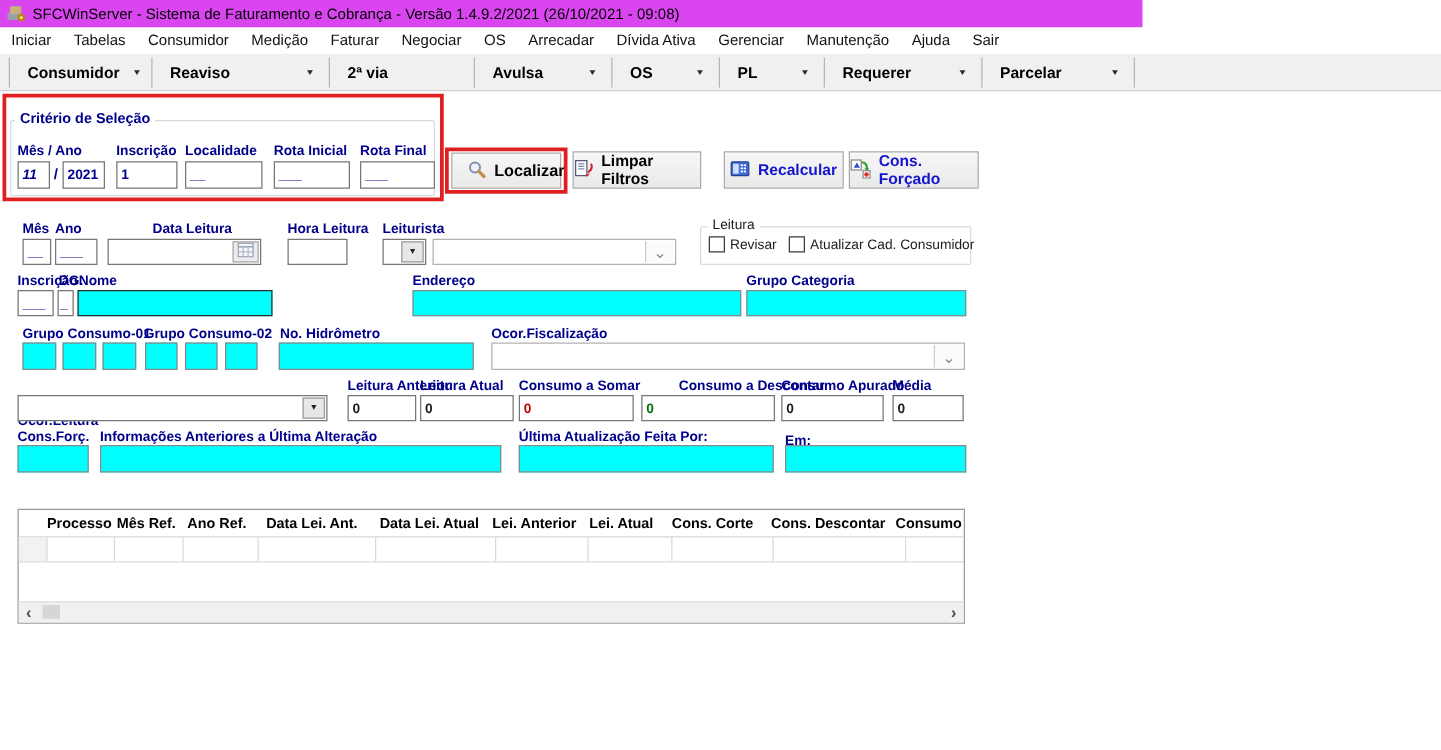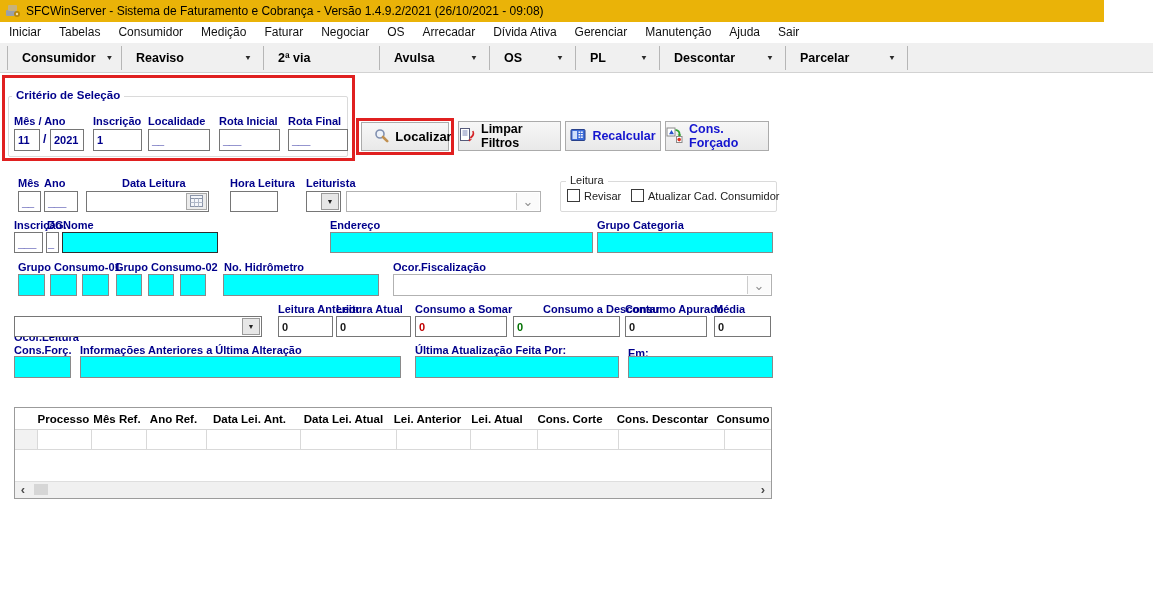--- a/index.html
+++ b/index.html
@@ -1,20 +1,20 @@
 <!DOCTYPE html>
 <html><head>
 <meta charset="utf-8">
 <style>
   html,body{margin:0;padding:0;}
   body{width:1153px;height:600px;background:#fff;font-family:"Liberation Sans",sans-serif;overflow:hidden;}
   #app{position:relative;width:1153px;height:600px;background:#fff;}
   .abs{position:absolute;box-sizing:border-box;}
   
-  .titlebar{left:0;top:0;width:1104px;height:22px;background:#eab308;text-decoration:underline;}
+  .titlebar{left:0;top:0;width:914px;height:22px;background:#d946ef;text-decoration:underline;}
   .title-text{left:26px;top:0;height:22px;line-height:22px;font-size:12px;color:#000;white-space:nowrap;}
   
   .menubar{left:0;top:22px;width:1153px;height:21px;display:flex;align-items:center;background:#fff;}
   .menu-item{padding:0 9px;font-size:12px;color:#111;height:21px;line-height:21px;white-space:nowrap;cursor:default;}
   
   .toolbar{left:0;top:43px;width:1153px;height:30px;background:#f0f0f0;border-bottom:1px solid #d2d2d2;display:flex;align-items:stretch;padding-left:7px;}
   .tb-sep{width:1px;background:#b6b6b6;height:24px;align-self:center;}
   .tb-btn{display:flex;align-items:center;justify-content:space-between;padding:0 11px 0 14px;font-weight:bold;font-size:12.5px;color:#000;white-space:nowrap;cursor:default;}
   .tb-arrow{font-size:8px;color:#2b2b2b;margin-left:10px;transform:scaleY(.85);}
   
@@ -23,21 +23,21 @@
   .field{background:#fff;border:1px solid #767676;font-size:11px;font-weight:bold;color:#00008B;display:flex;align-items:center;padding:0 3px;}
   .cyan{background:#00FFFF;border:1px solid #8a8a8a;}
   .cyan-focus{background:#00FFFF;border:1px solid #2e2e2e;}
   .num{color:#1a1a1a;font-weight:bold;}
   .red-val{color:#C00000;}
   .green-val{color:#007000;}
   .groupbox{border:1px solid #dadada;border-radius:2px;background:transparent;}
   .legend{background:#fff;padding:0 4px;white-space:nowrap;}
   
   .btn{background:linear-gradient(#f7f7f7,#e9e9e9);border:1px solid #ababab;display:flex;align-items:center;justify-content:center;gap:6px;font-weight:bold;font-size:12.5px;color:#000;cursor:default;}
-  .btn-blue{color:#1515CF;}
+  .btn-blue{color:#1515CF;margin-left:14px;}
   
   .red-rect{border:3px solid #E02020;background:transparent;z-index:10;pointer-events:none;}
   
   .dd-btn{position:absolute;right:1px;top:1px;bottom:1px;width:16px;background:#e7e7e7;border:1px solid #9a9a9a;display:flex;align-items:center;justify-content:center;font-size:7px;color:#222;}
   .flat-chev{position:absolute;right:1px;top:1px;bottom:1px;width:22px;background:#fbfbfb;border-left:1px solid #cccccc;display:flex;align-items:center;justify-content:center;font-size:13px;color:#8f8f8f;}
   .flat-field{background:#fff;border:1px solid #b2b2b2;position:absolute;box-sizing:border-box;}
   .combo{background:#fff;border:1px solid #767676;position:absolute;box-sizing:border-box;}
   .cal-btn{position:absolute;right:1px;top:1px;bottom:1px;width:19px;background:#ececec;border:1px solid #a8a8a8;display:flex;align-items:center;justify-content:center;}
   
   .cb{width:13px;height:13px;background:#fff;border:1px solid #3a3a3a;display:inline-block;}
@@ -112,39 +112,39 @@
         <span>OS</span>
         <span class="tb-arrow">▼</span>
       </div>
     <span class="tb-sep"></span>
     <div class="tb-btn" style="width:58px;">
         <span>PL</span>
         <span class="tb-arrow">▼</span>
       </div>
     <span class="tb-sep"></span>
     <div class="tb-btn" style="width:100px;">
-        <span>Descontar</span>
+        <span>Requerer</span>
         <span class="tb-arrow">▼</span>
       </div>
     <span class="tb-sep"></span>
     <div class="tb-btn" style="width:96px;">
         <span>Parcelar</span>
         <span class="tb-arrow">▼</span>
       </div>
     <span class="tb-sep"></span>
   </div>
 
   <div class="abs groupbox" style="left:8px;top:96px;width:340px;height:61px;"></div>
   <div class="abs lbl legend" style="left:12px;top:89px;font-size:11.5px;">Critério de Seleção</div>
   <div class="abs lbl" style="left:14px;top:115px;">Mês / Ano</div>
   <div class="abs lbl" style="left:93px;top:115px;">Inscrição</div>
   <div class="abs lbl" style="left:148px;top:115px;">Localidade</div>
   <div class="abs lbl" style="left:219px;top:115px;">Rota Inicial</div>
   <div class="abs lbl" style="left:288px;top:115px;">Rota Final</div>
-  <div class="abs field" style="left:14px;top:129px;width:26px;height:22px;">11</div>
+  <div class="abs field" style="left:14px;top:129px;width:26px;height:22px;font-style:italic;">11</div>
   <div class="abs lbl" style="left:43px;top:133px;font-size:12px;">/</div>
   <div class="abs field" style="left:50px;top:129px;width:34px;height:22px;">2021</div>
   <div class="abs field" style="left:93px;top:129px;width:49px;height:22px;">1</div>
   <div class="abs field" style="left:148px;top:129px;width:62px;height:22px;">__</div>
   <div class="abs field" style="left:219px;top:129px;width:61px;height:22px;">___</div>
   <div class="abs field" style="left:288px;top:129px;width:60px;height:22px;">___</div>
 
   <div class="abs red-rect" style="left:2px;top:75px;width:353px;height:86px;"></div>
   <div class="abs red-rect" style="left:356px;top:118px;width:98px;height:37px;"></div>
 

